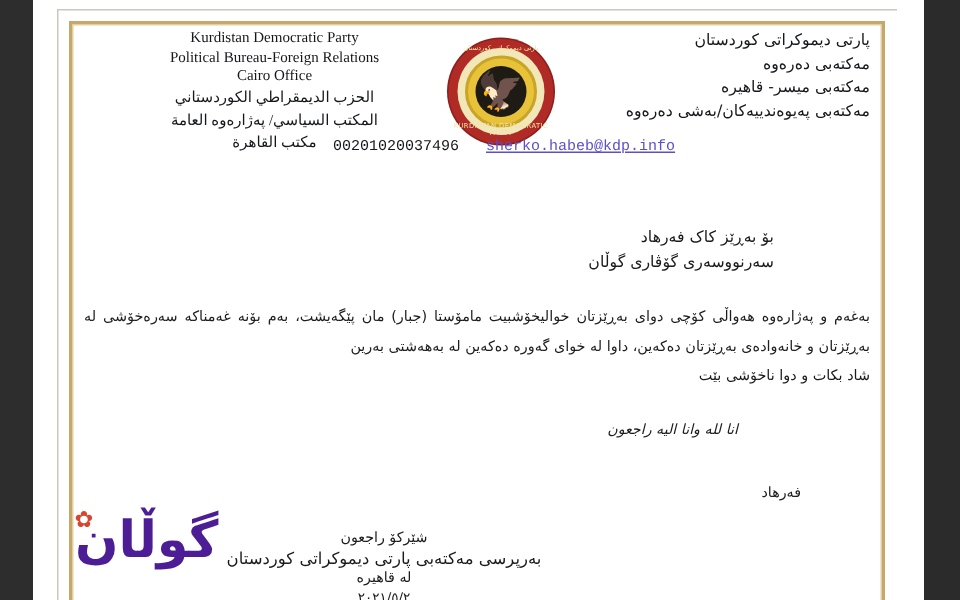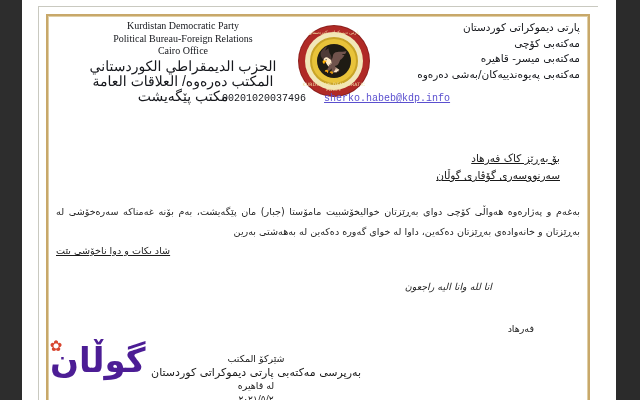--- a/index.html
+++ b/index.html
@@ -89,22 +89,22 @@
     text-align: center;
   }
   .hdr-left .en {
     font-family: "Liberation Serif", serif;
     font-size: 10px;
     color: #15171c;
     line-height: 12.5px;
     white-space: nowrap;
   }
   .hdr-left .ar {
-    font-family: Liberation Sans, sans-serif;
-    font-size: 14px;
+    font-family: Liberation Serif, serif;
+    font-size: 10px;
     color: #15171c;
     line-height: 14px;
     direction: rtl;
     margin-top: 1px;
     white-space: nowrap;
   }
 
   .hdr-right {
     position: absolute;
     right: 4px;
@@ -212,37 +212,35 @@
     top: 150px;
     width: 524px;
     direction: rtl;
     text-align: right;
     font-family: "DejaVu Sans", sans-serif;
     color: #1a1a1a;
   }
   .salutation {
     font-size: 10.5px;
     line-height: 17px;
-    margin-right: 20px;
-    white-space: nowrap;
-    text-decoration: underline;
+    margin-right: 64px;
+    white-space: nowrap;
   }
   .para {
     font-size: 9.6px;
     line-height: 19.5px;
     margin-top: 18px;
     text-align: justify;
     color: #1d1d1d;
   }
   .para-tail {
     font-size: 9.6px;
     line-height: 19.5px;
-    text-align: left;
+    text-align: right;
     margin-top: 0;
-    text-decoration: underline;
   }
   .quran {
     font-size: 9.5px;
     line-height: 16px;
     margin-top: 18px;
     margin-right: 88px;
     white-space: nowrap;
     color: #1d1d1d;
     font-style: italic;
   }
@@ -335,39 +333,39 @@
     <div id="gold-frame"></div>
     <div id="gold-frame-inner"></div>
 
     <div id="header">
 
       <div class="hdr-left">
         <div class="en">Kurdistan Democratic Party</div>
         <div class="en">Political Bureau-Foreign Relations</div>
         <div class="en">Cairo Office</div>
         <div class="ar">الحزب الديمقراطي الكوردستاني</div>
-        <div class="ar">المكتب دەرەوە/ العلاقات العامة</div>
-        <div class="ar">مكتب پێگەیشت</div>
+        <div class="ar">المكتب السياسي/ پەژارەوە العامة</div>
+        <div class="ar">مكتب القاهرة</div>
       </div>
 
       <div id="emblem">
         <div class="ring-outer"></div>
         <div class="ring-mid"></div>
         <div class="ring-gold"></div>
         <div class="ring-core"></div>
         <div class="eagle">🦅</div>
         <div class="arc-text">
           <div class="arc-top">پارتی دیموکراتی کوردستان</div>
           <div class="arc-bot">KURDISTAN DEMOCRATIC PARTY</div>
         </div>
       </div>
 
       <div class="hdr-right">
         <div class="ku">پارتی دیموکراتی کوردستان</div>
-        <div class="ku">مەکتەبی کۆچی</div>
+        <div class="ku">مەکتەبی دەرەوە</div>
         <div class="ku">مەکتەبی میسر- قاهیرە</div>
         <div class="ku">مەکتەبی پەیوەندییەکان/بەشی دەرەوە</div>
       </div>
 
     </div>
 
     <div id="contact">
       <span>00201020037496</span>
       <span class="email">sherko.habeb@kdp.info</span>
     </div>
@@ -377,21 +375,21 @@
       <div class="salutation">سەرنووسەری گۆڤاری گوڵان</div>
 
       <div class="para">بەغەم و پەژارەوە هەواڵی کۆچی دوای بەڕێزتان خواليخۆشبيت مامۆستا (جبار) مان پێگەیشت، بەم بۆنە غەمناکە سەرەخۆشی لە بەڕێزتان و خانەوادەی بەڕێزتان دەکەین، داوا لە خوای گەورە دەکەین لە بەهەشتی بەرین</div>
       <div class="para-tail">شاد بکات و دوا ناخۆشی بێت</div>
 
       <div class="quran">انا لله وانا اليه راجعون</div>
       <div class="closing">فەرهاد</div>
     </div>
 
     <div id="signature">
-      <div class="name">شێرکۆ المكتب</div>
+      <div class="name">شێرکۆ راجعون</div>
       <div class="title">بەرپرسی مەکتەبی پارتی دیموکراتی کوردستان</div>
       <div class="place">لە قاهیرە</div>
       <div class="date">٢٠٢١/٥/٢</div>
     </div>
 
     <div id="watermark">
       <div class="wm-word">گوڵان</div>
       <div class="wm-mark">✿</div>
     </div>
 

